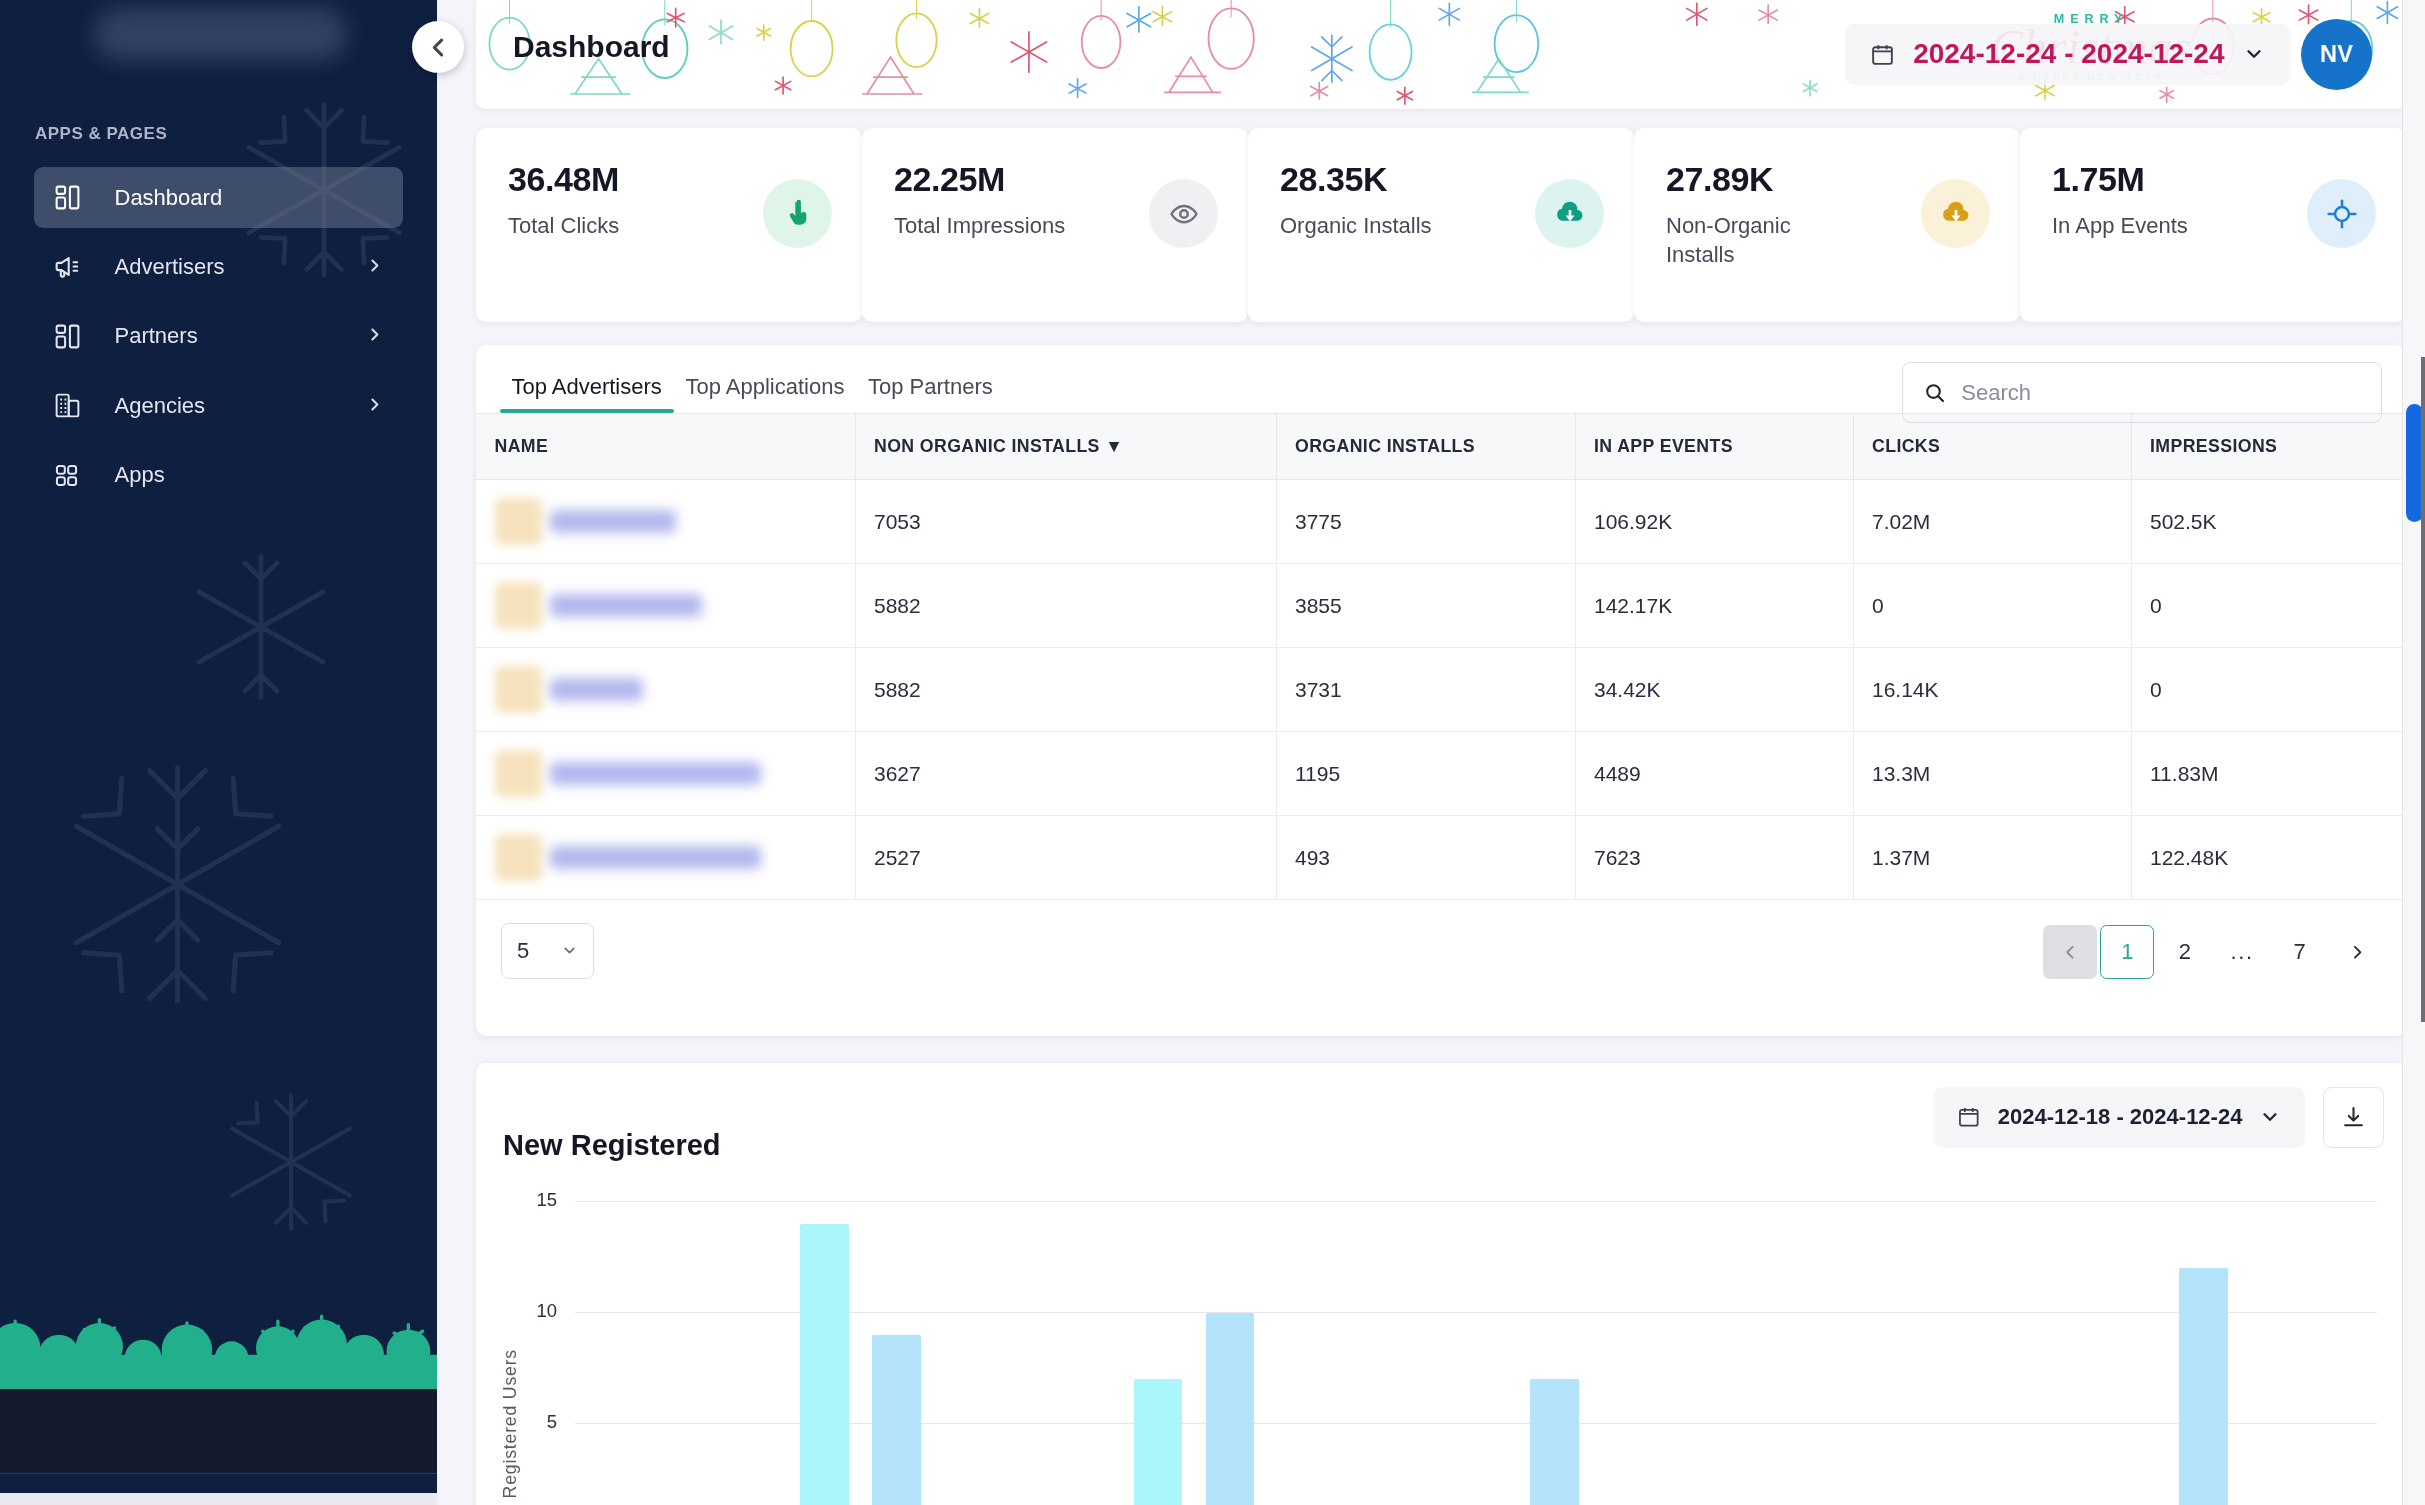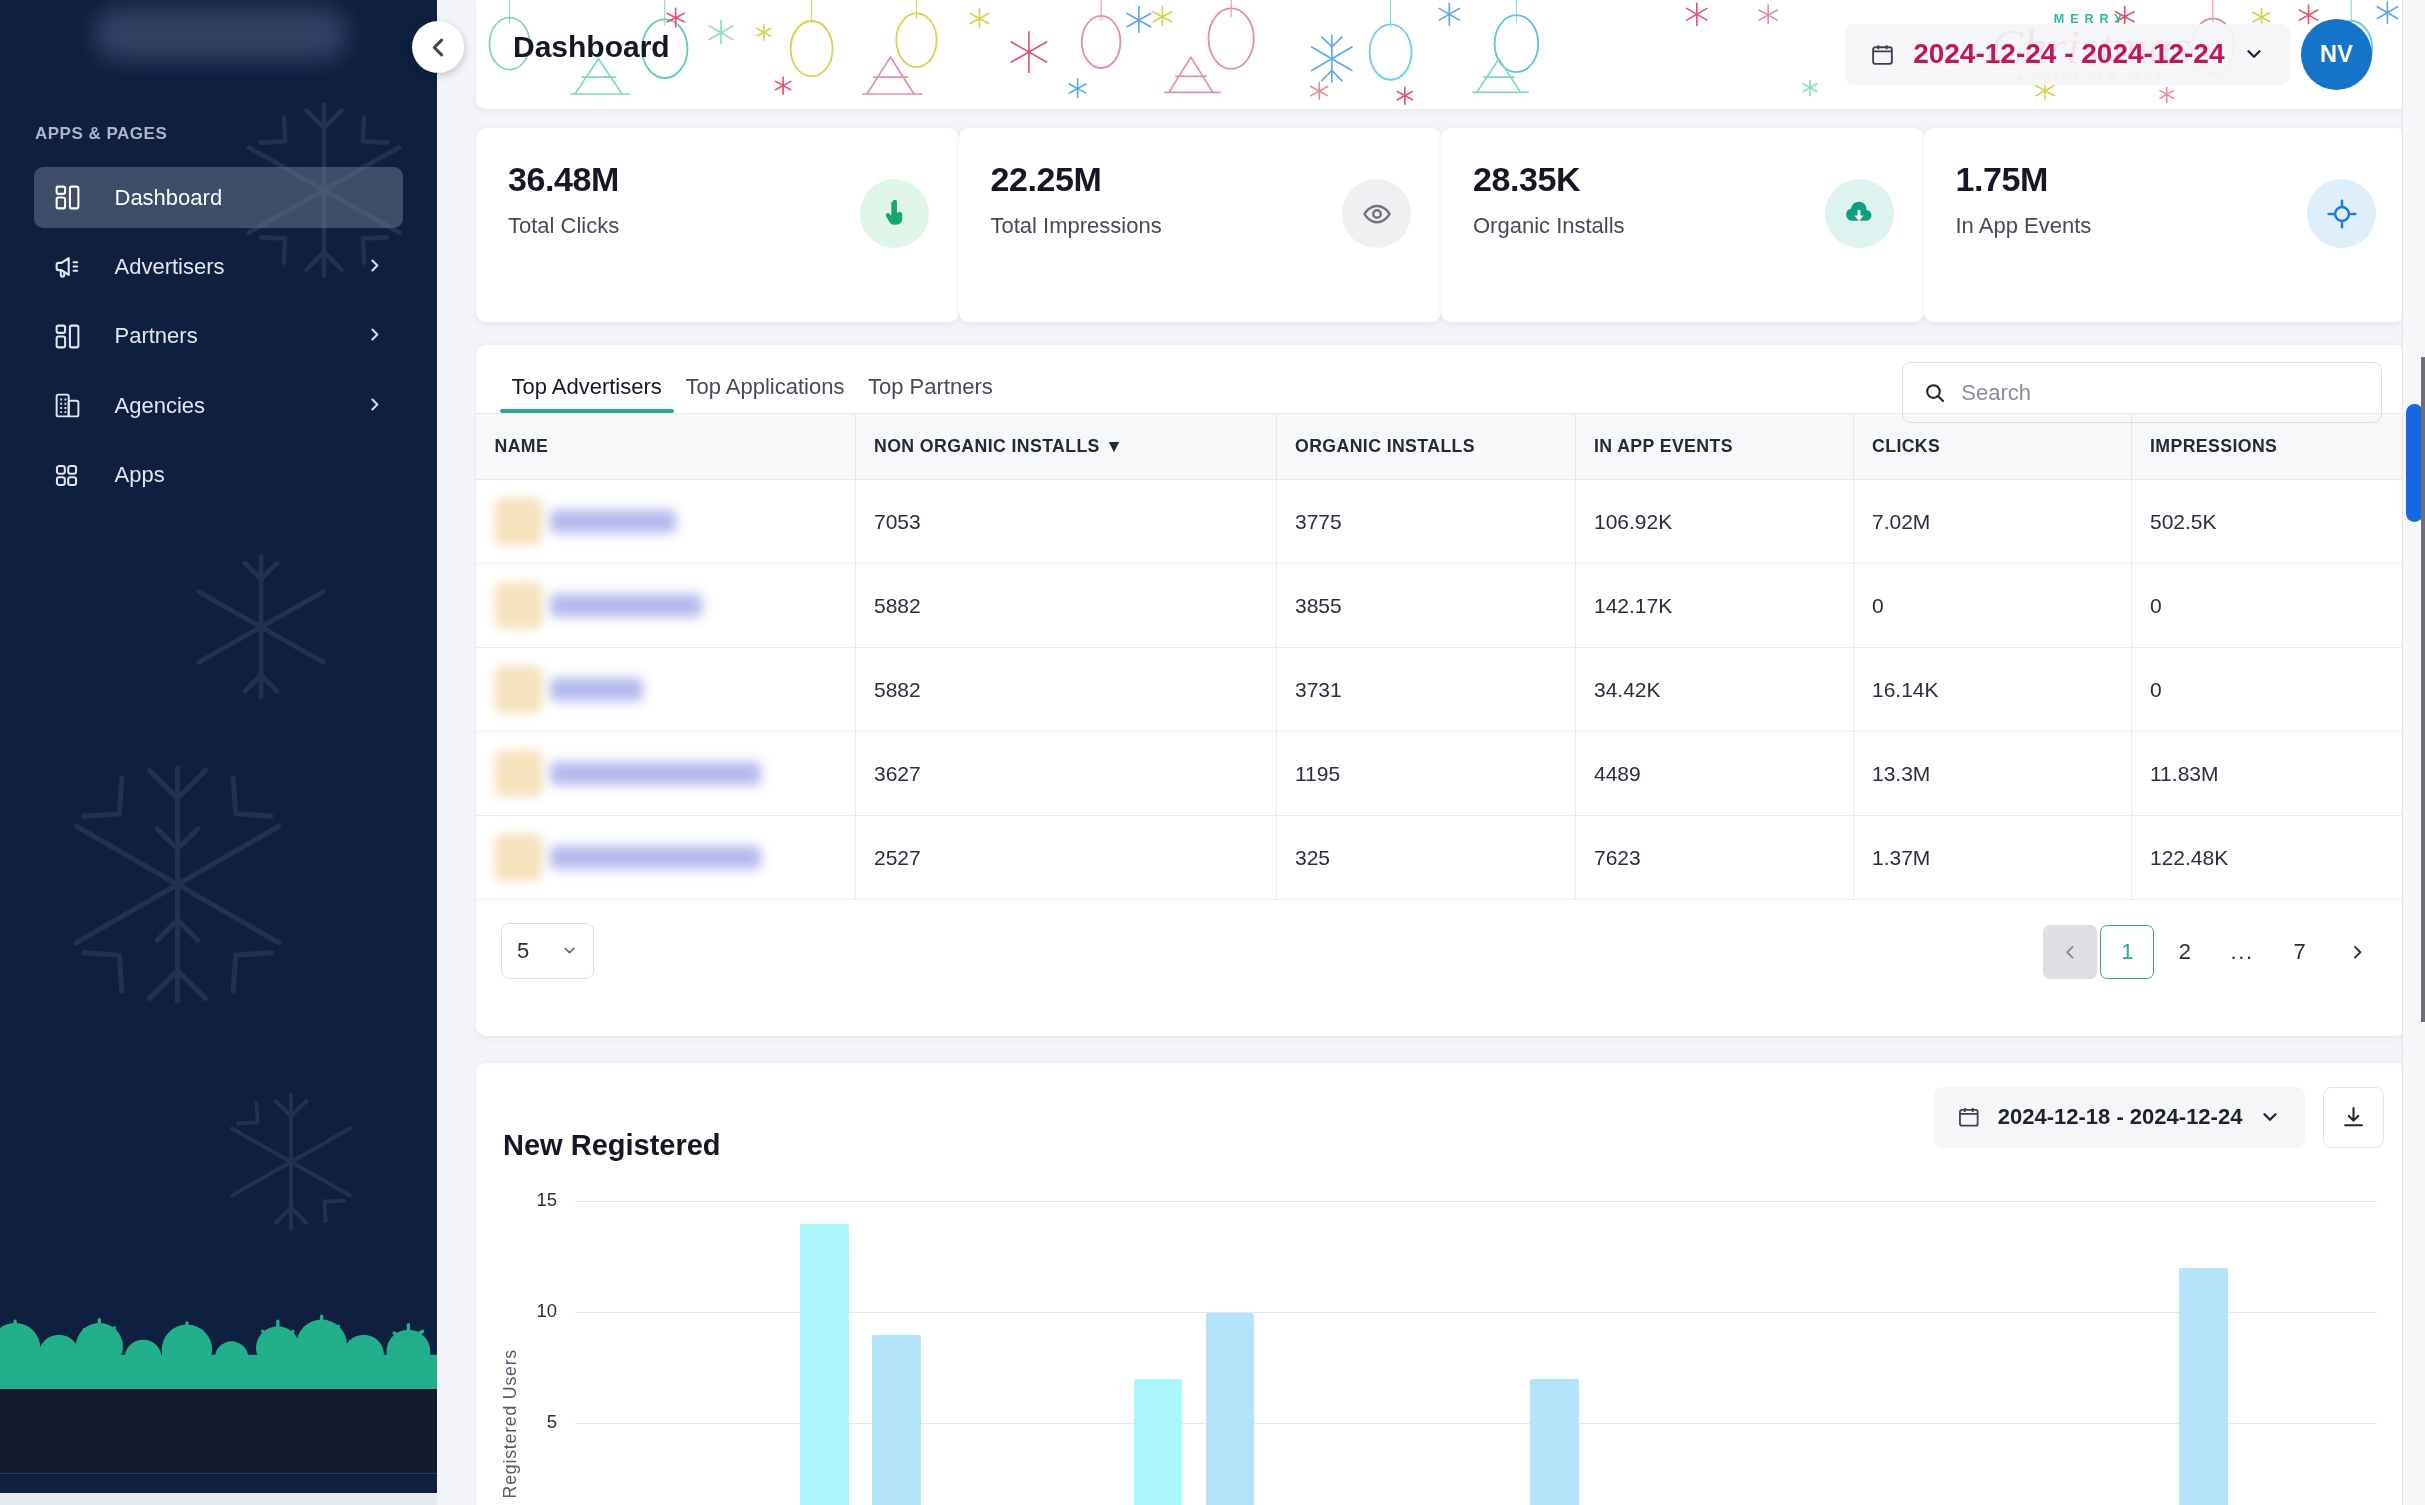--- a/index.html
+++ b/index.html
@@ -513,20 +513,30 @@
         <div class="stat-val">28.35K</div>
         <div class="stat-lbl">Organic Installs</div>
         <div class="stat-ico" style="background:#ddf3ef;">
           <svg width="32" height="32" viewBox="0 0 24 24" fill="#0f9e84">
             <path d="M6.5 17A4.5 4.5 0 016 8.1 5.6 5.6 0 0117.6 9 3.9 3.9 0 0117 17H6.5z"></path>
             <path d="M11 9h2v4.2h2.4L12 17.5 8.6 13.2H11V9z" fill="#ffffff"></path>
           </svg>
         </div>
       </div>
 
+      <div class="stat-card">
+        <div class="stat-val">27.89K</div>
+        <div class="stat-lbl">Non-Organic Installs</div>
+        <div class="stat-ico" style="background:#fbf1d8;">
+          <svg width="32" height="32" viewBox="0 0 24 24" fill="#d9a017">
+            <path d="M6.5 17A4.5 4.5 0 016 8.1 5.6 5.6 0 0117.6 9 3.9 3.9 0 0117 17H6.5z"></path>
+            <path d="M11 9h2v4.2h2.4L12 17.5 8.6 13.2H11V9z" fill="#ffffff"></path>
+          </svg>
+        </div>
+      </div>
 
       <div class="stat-card">
         <div class="stat-val">1.75M</div>
         <div class="stat-lbl">In App Events</div>
         <div class="stat-ico" style="background:#dfeefb;">
           <svg width="32" height="32" viewBox="0 0 24 24" fill="none" stroke="#1d7fd1" stroke-width="1.9" stroke-linecap="round">
             <circle cx="12" cy="12" r="5.2"></circle>
               <path d="M12 2v3.4M12 18.6V22M2 12h3.4M18.6 12H22"></path>
           </svg>
         </div>
@@ -621,21 +631,21 @@
             <td>11.83M</td>
           </tr>
           <tr>
             <td>
               <div class="redact-row">
                 <span class="redact-av"></span>
                 <span class="redact-txt" style="width:211px"></span>
               </div>
             </td>
             <td>2527</td>
-            <td>325</td>
+            <td>493</td>
             <td>7623</td>
             <td>1.37M</td>
             <td>122.48K</td>
           </tr>
         </tbody>
       </table>
 
       <div class="pager">
         <div class="page-size">
           <span>5</span>

